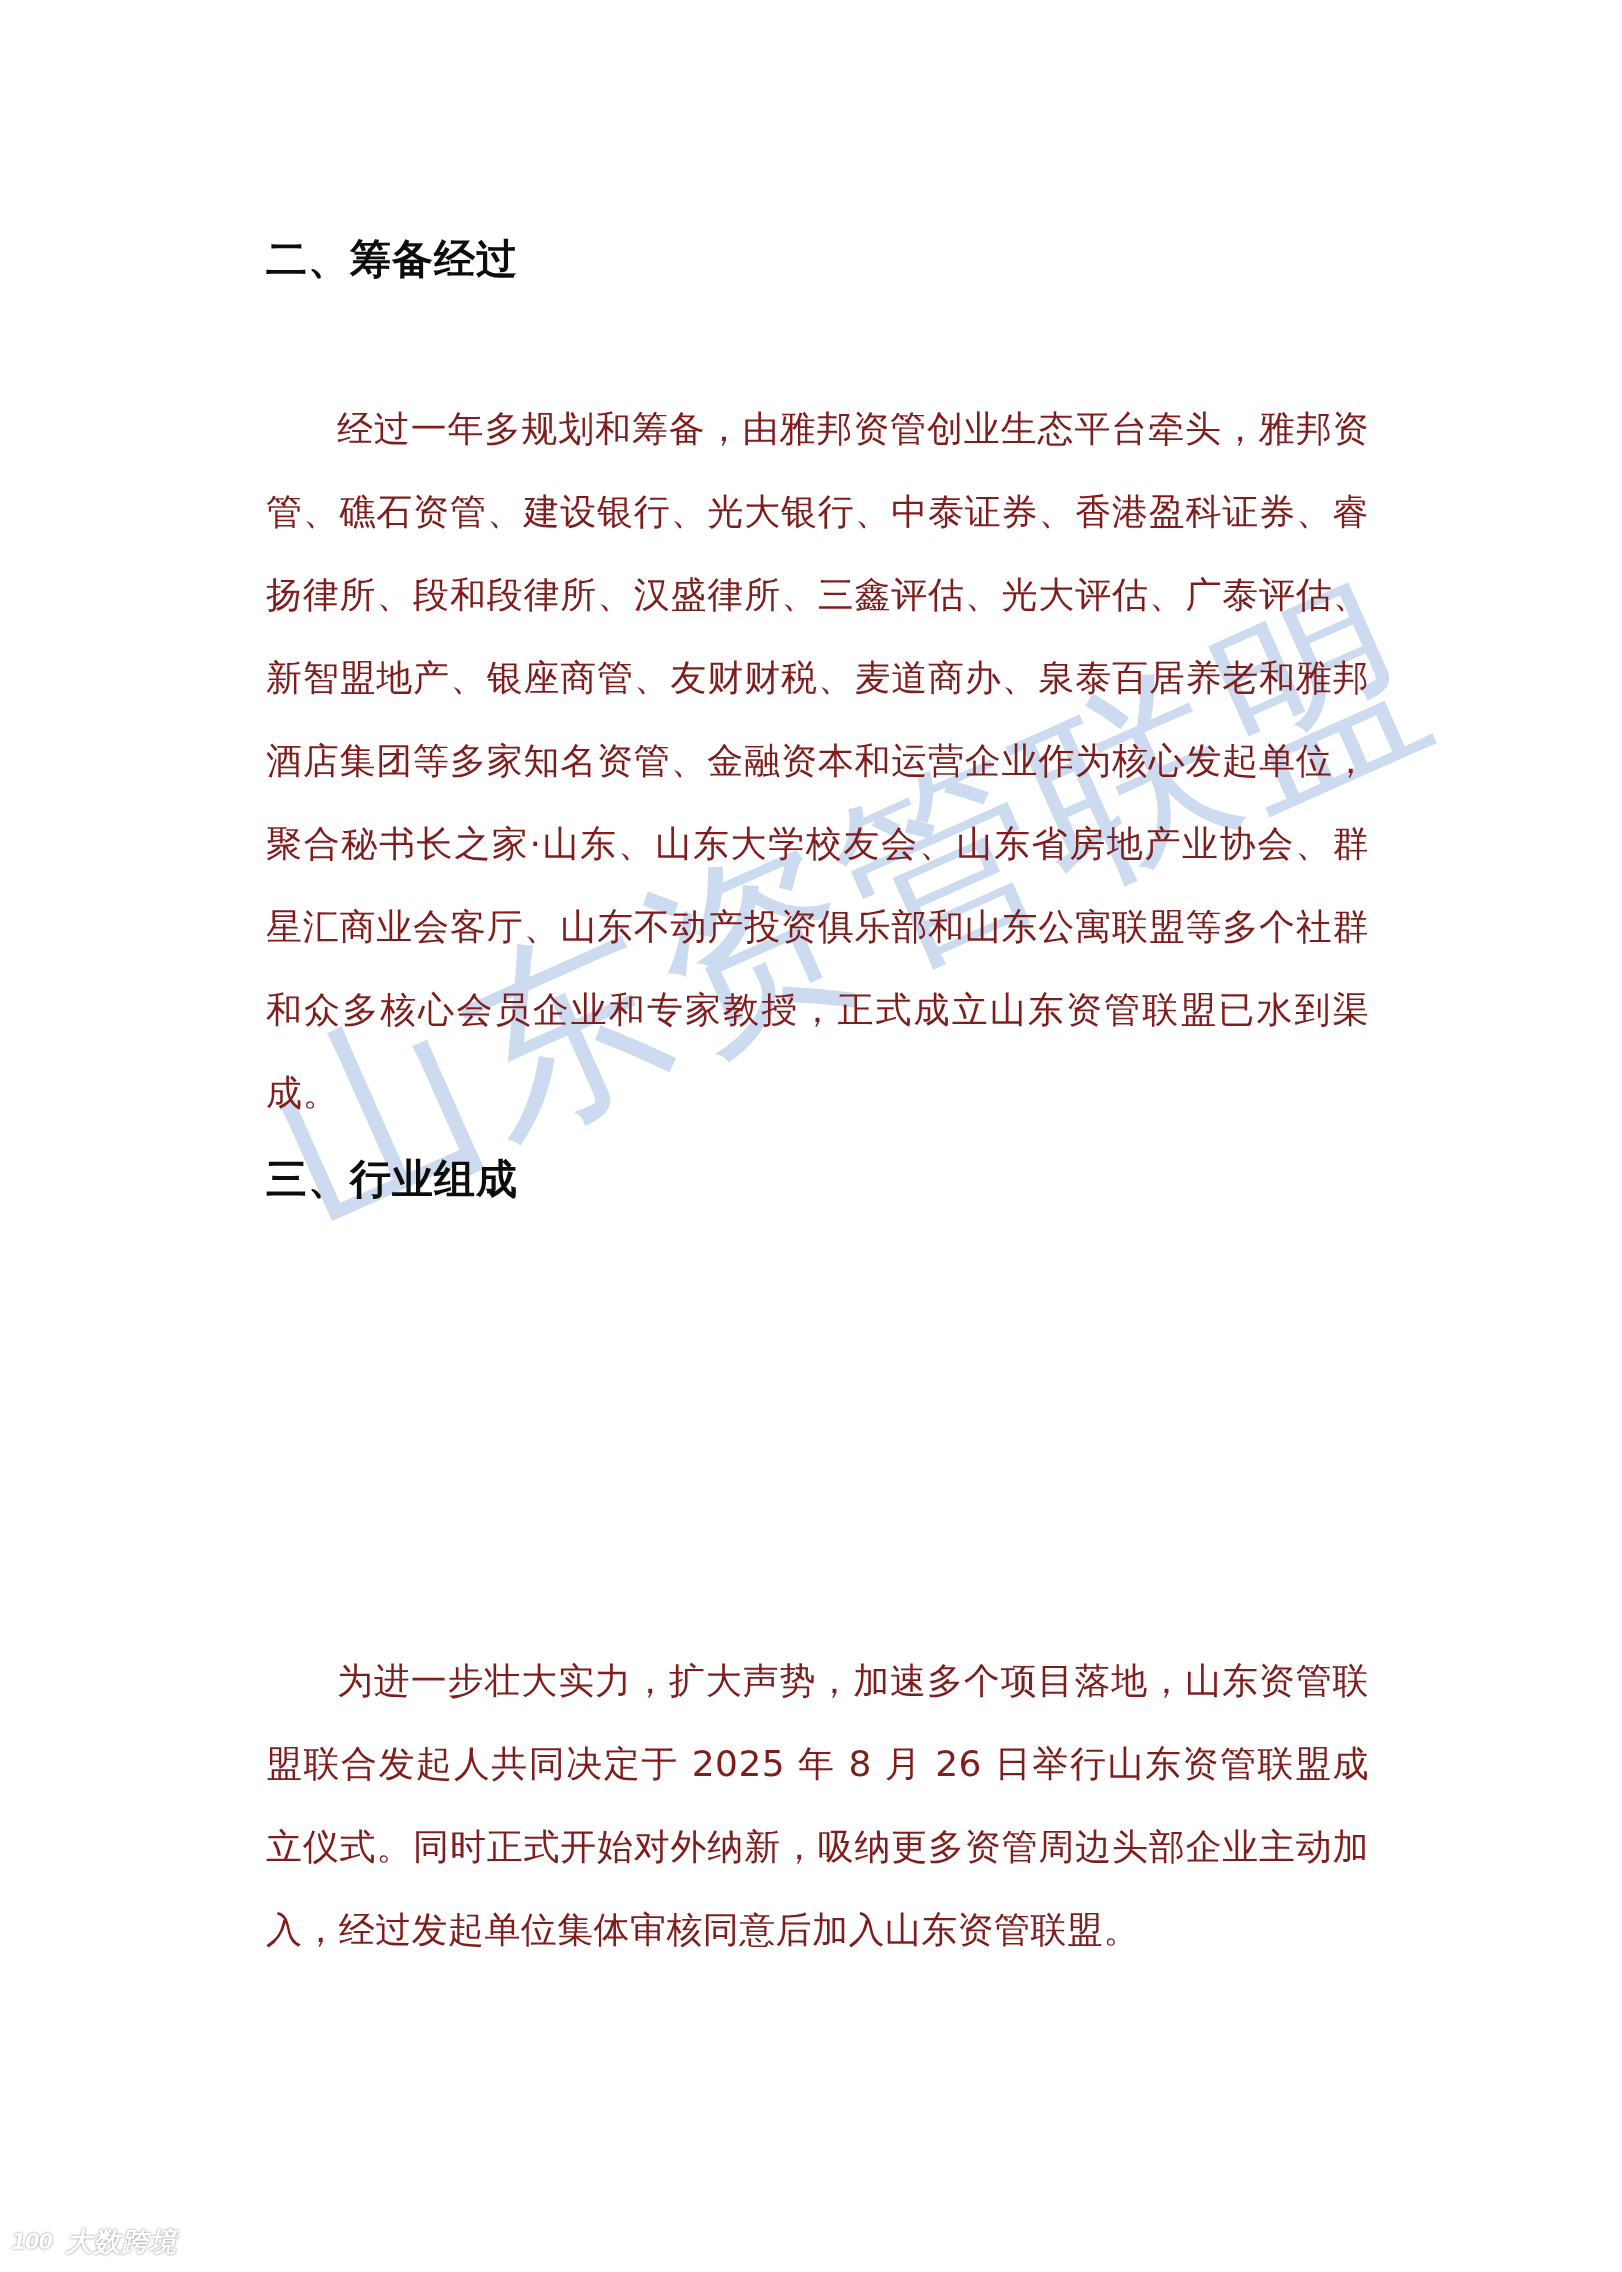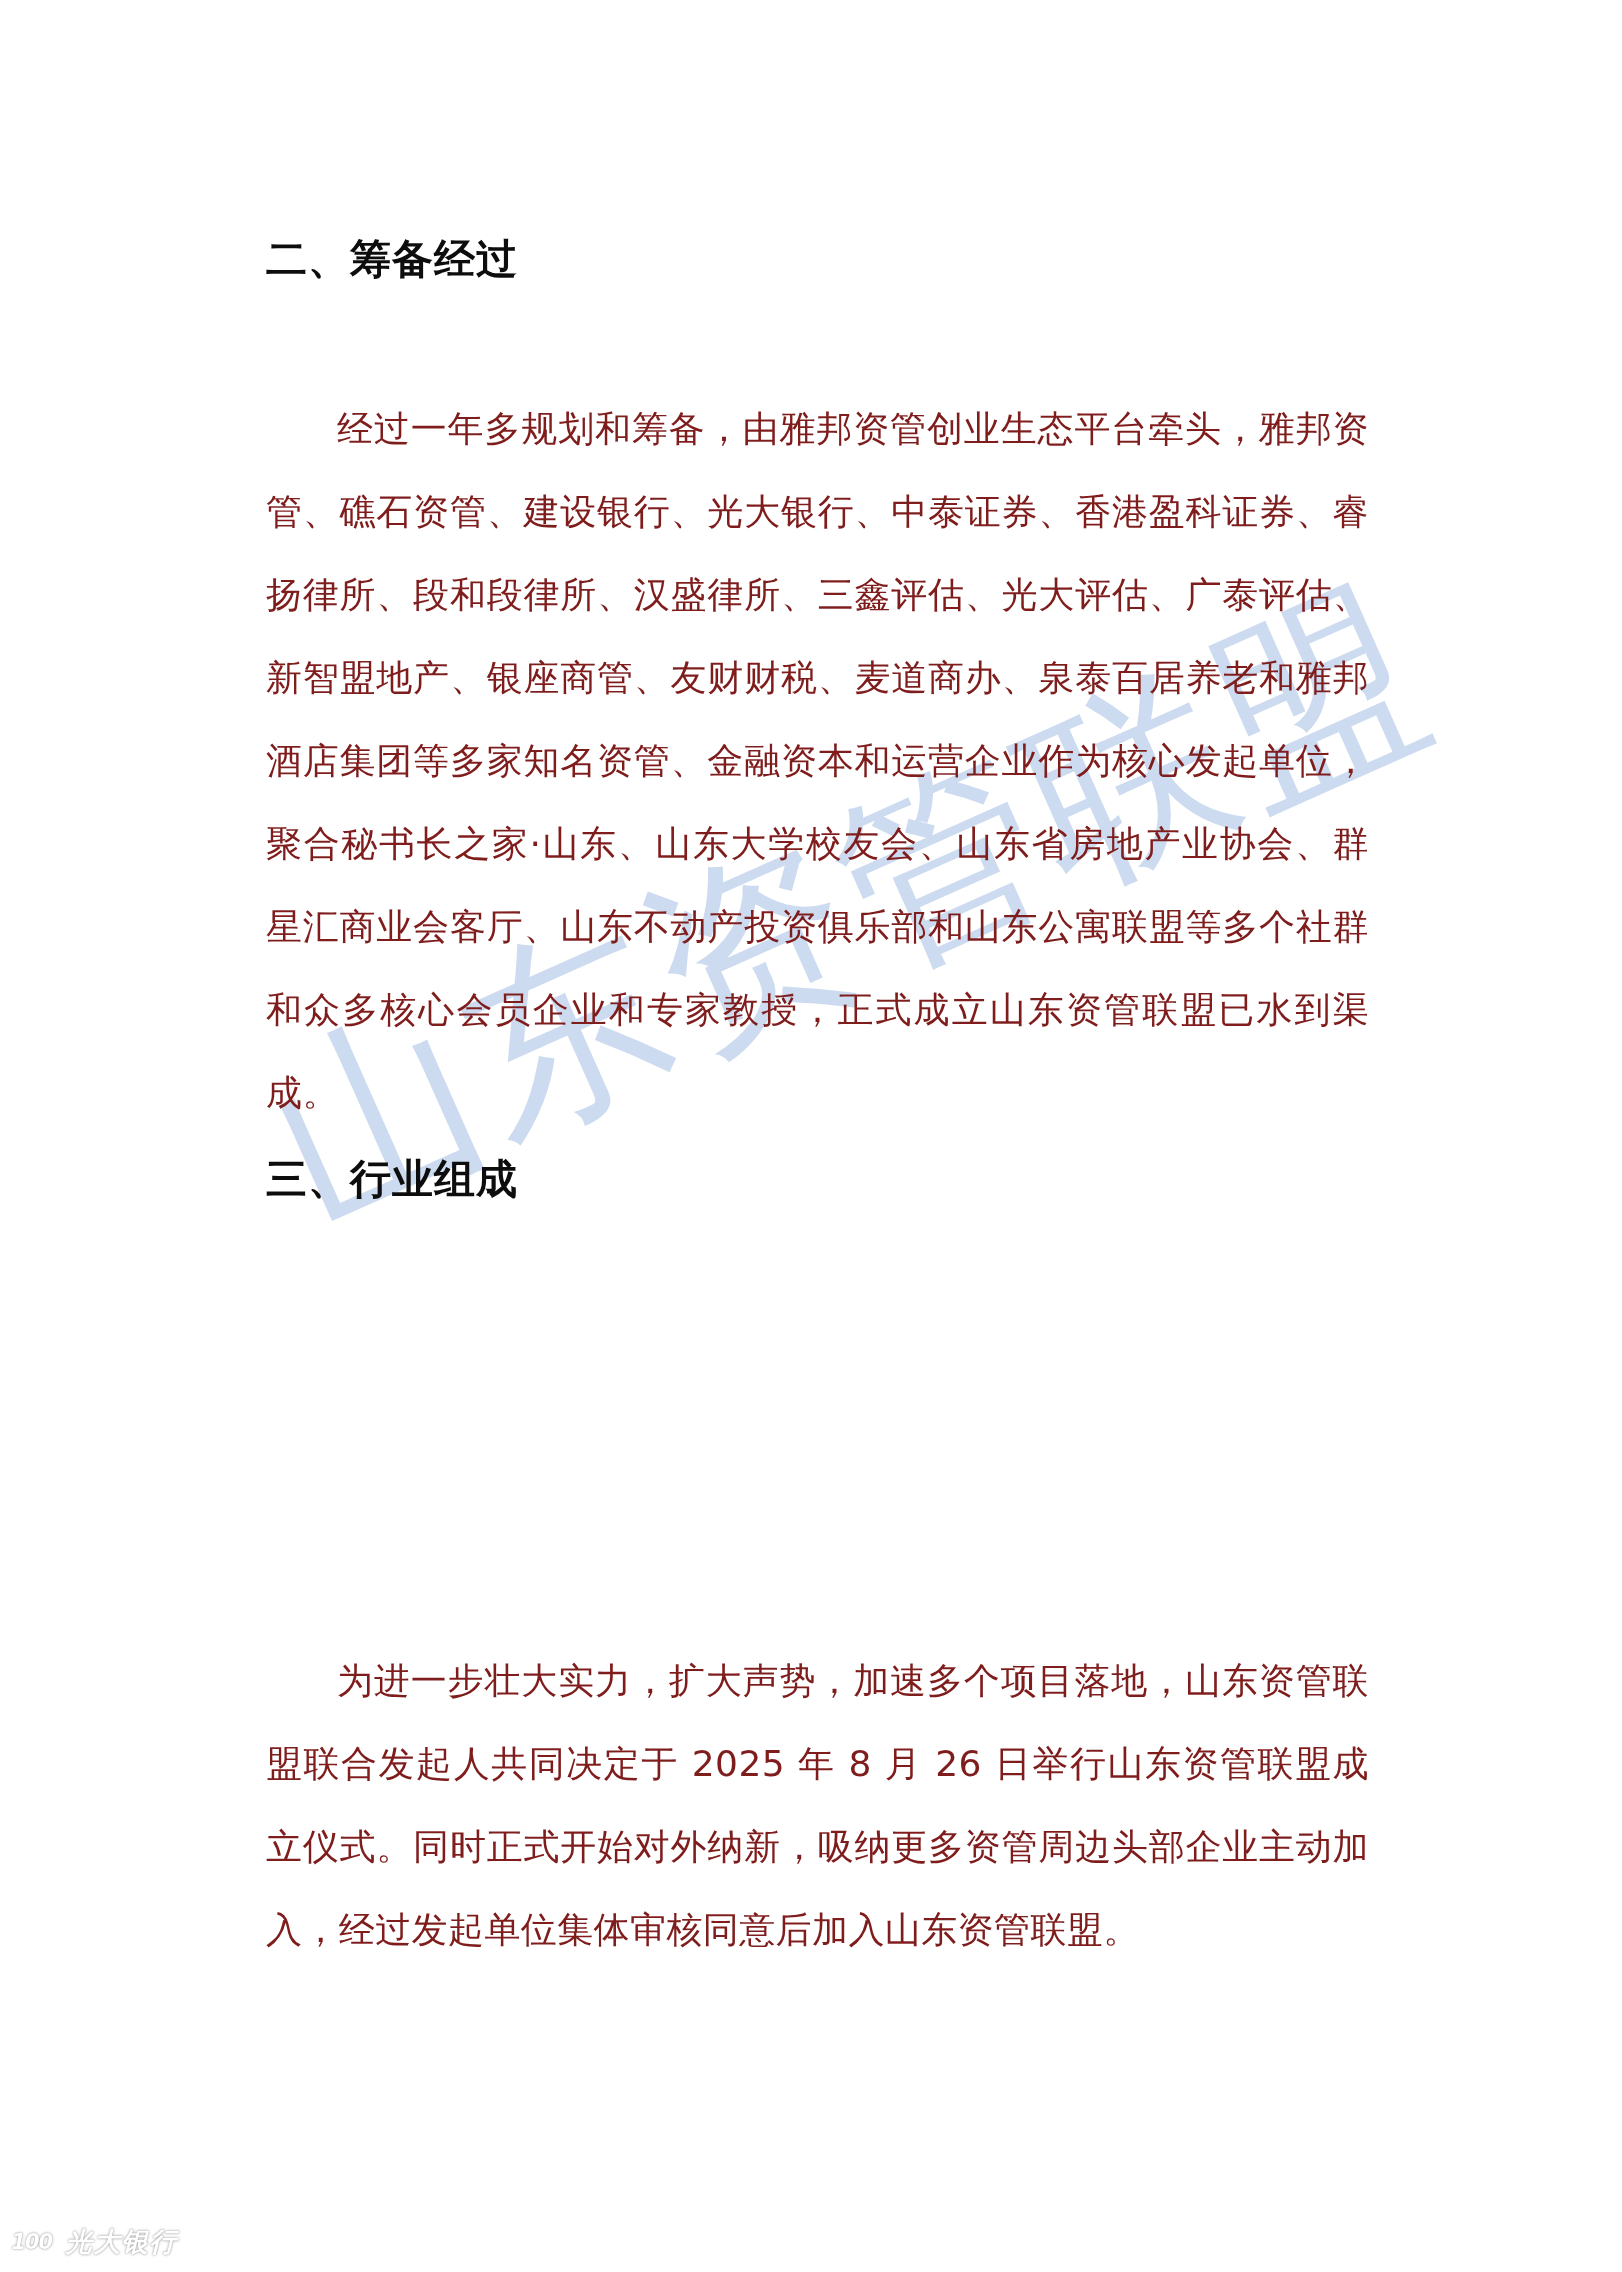--- a/index.html
+++ b/index.html
@@ -81,17 +81,17 @@
 
   <p class="para" style="top:387px;">经过一年多规划和筹备，由雅邦资管创业生态平台牵头，雅邦资管、礁石资管、建设银行、光大银行、中泰证券、香港盈科证券、睿扬律所、段和段律所、汉盛律所、三鑫评估、光大评估、广泰评估、新智盟地产、银座商管、友财财税、麦道商办、泉泰百居养老和雅邦酒店集团等多家知名资管、金融资本和运营企业作为核心发起单位，聚合秘书长之家·山东、山东大学校友会、山东省房地产业协会、群星汇商业会客厅、山东不动产投资俱乐部和山东公寓联盟等多个社群和众多核心会员企业和专家教授，正式成立山东资管联盟已水到渠成。</p>
 
   <h2 class="heading" style="top:1151px;">三、行业组成</h2>
 
 
   <p class="para" style="top:1639px;">为进一步壮大实力，扩大声势，加速多个项目落地，山东资管联盟联合发起人共同决定于 2025 年 8 月 26 日举行山东资管联盟成立仪式。同时正式开始对外纳新，吸纳更多资管周边头部企业主动加入，经过发起单位集体审核同意后加入山东资管联盟。</p>
 
   <div class="footer-logo">
     <span class="mark">100</span>
-    <span class="name">光大银行</span>
+    <span class="name">大数跨境</span>
   </div>
 
 </div>
 
 
 </body></html>

